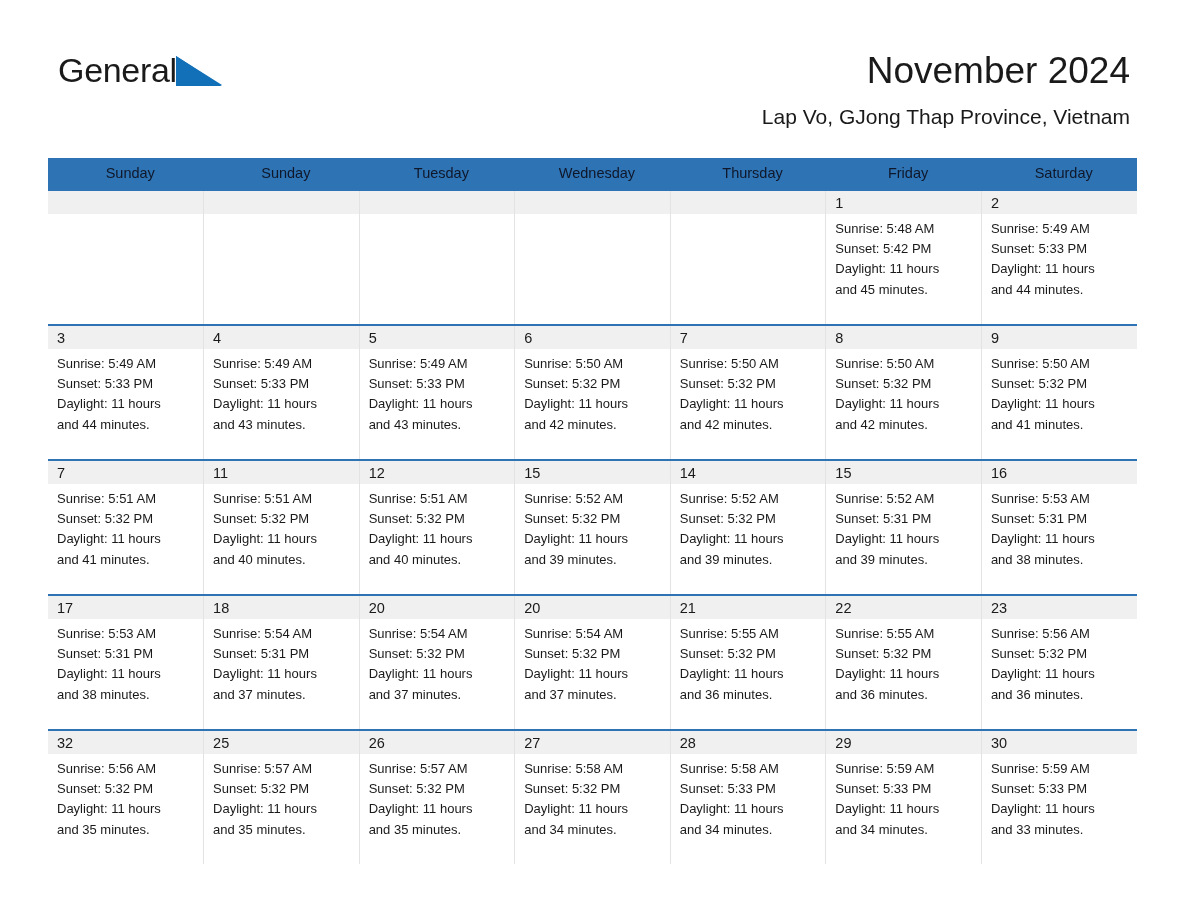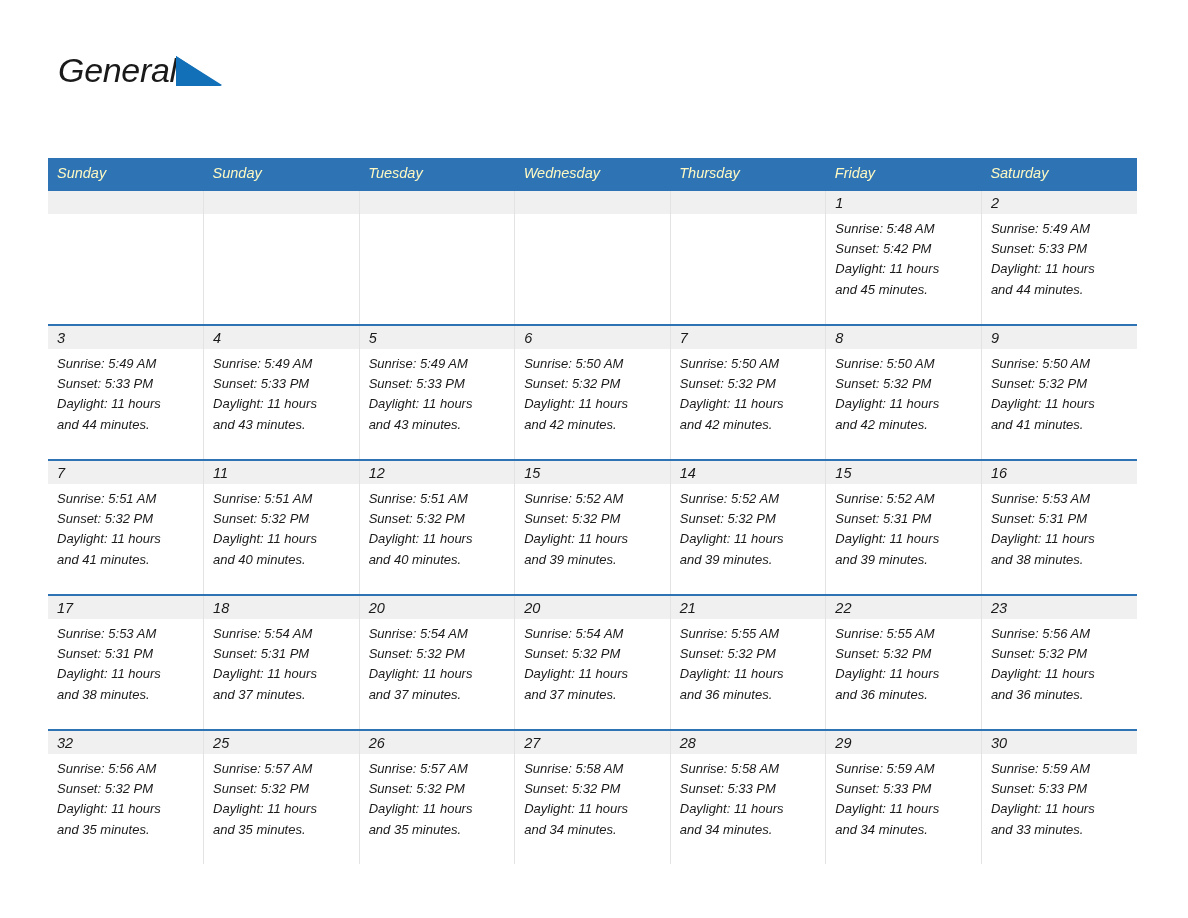--- a/index.html
+++ b/index.html
@@ -10,21 +10,20 @@
     background: #ffffff;
     font-family: "Liberation Sans", sans-serif;
     overflow: hidden;
   }
 
   .page {
     position: relative;
     width: 992px;
     height: 918px;
     background: #ffffff;
-    font-style: italic;
   }
 
   
   .header {
     position: absolute;
     left: 0;
     top: 0;
     width: 1188px;
     height: 158px;
   }
@@ -104,24 +103,24 @@
   }
 
   .cal-table {
     width: 1089px;
     border-collapse: collapse;
     table-layout: fixed;
   }
 
   .cal-table th {
     background: #2e74b5;
-    color: #fef9c3;
+    color: #0f172a;
     font-size: 14.5px;
     font-weight: 400;
-    text-align: left;
+    text-align: center;
     padding: 7px 0 8px 9px;
     height: 30px;
     vertical-align: middle;
   }
 
   .cal-table td {
     width: 155.57px;
     vertical-align: top;
     padding: 0;
     border-left: 1px solid #e3e3e3;
@@ -171,20 +170,24 @@
         <span class="logo-general">General</span>
         <span class="logo-triangle">
           <svg width="46" height="30" viewBox="0 0 46 30" xmlns="http://www.w3.org/2000/svg">
             <polygon points="0,0 0,30 46,30" fill="#1170b8" transform="translate(0,0) scale(1,1)"></polygon>
             <polygon points="0,0 46,29 0,29" fill="#1170b8"></polygon>
           </svg>
         </span>
       </div>
     </div>
 
+    <div class="title-block">
+      <div class="month-title">November 2024</div>
+      <div class="location-title">Lap Vo, GJong Thap Province, Vietnam</div>
+    </div>
 
   </div>
 
   <div class="calendar">
     <table class="cal-table">
       <thead>
         <tr id="weekday-header-row">
             <th>Sunday</th>
             <th>Sunday</th>
             <th>Tuesday</th>

